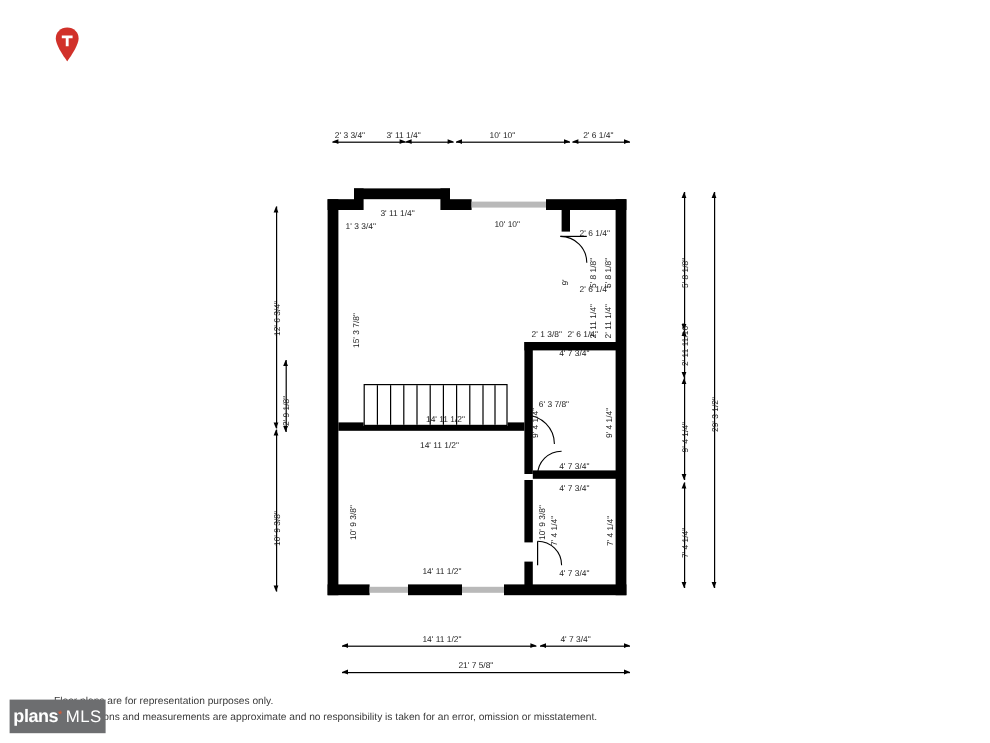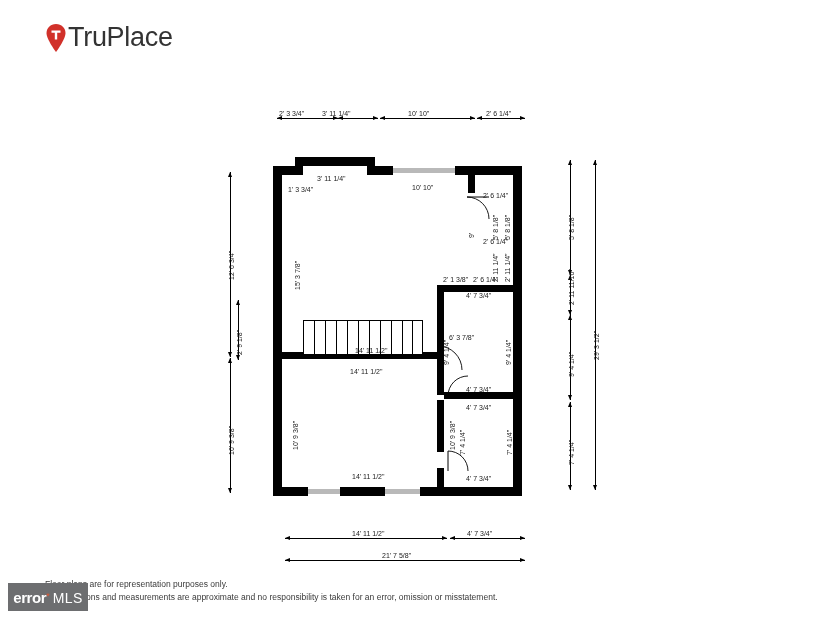--- a/index.html
+++ b/index.html
@@ -171,21 +171,20 @@
 
 <div class="root">
 
   <div class="logo">
     <span class="logo-pin">
       <svg width="22" height="30" viewBox="0 0 22 30">
         <path d="M11 1 C5.5 1 1.5 5 1.5 10 C1.5 16.5 11 29 11 29 C11 29 20.5 16.5 20.5 10 C20.5 5 16.5 1 11 1 Z" fill="#d1312a"></path>
         <path d="M6.5 7.5 L15.5 7.5 L15.5 9.8 L12.2 9.8 L12.2 16.5 L9.8 16.5 L9.8 9.8 L6.5 9.8 Z" fill="#ffffff"></path>
       </svg>
     </span>
-    <span class="logo-text">TruPlace</span>
   </div>
 
   <div class="plan">
 
     <div class="arrowline h" style="left:277px; top:118px; width:61px;"></div>
     <div class="ah left" style="left:277px; top:115.5px;"></div>
     <div class="ah right" style="left:333px; top:115.5px;"></div>
     <div class="dim" style="left:279px; top:110px;">2' 3 3/4"</div>
 
     <div class="arrowline h" style="left:338px; top:118px; width:40px;"></div>
@@ -364,19 +363,19 @@
 
   </div>
 
   <div class="disclaimer">
     <div>Floor plans are for representation purposes only.</div>
     <div>All dimensions and measurements are approximate and no responsibility is taken for an error, omission or misstatement.</div>
   </div>
 
   <div class="mls">
     <div class="mls-inner">
-      <span class="mls-bright">error</span>
+      <span class="mls-bright">plans</span>
       <span class="mls-star">*</span>
       <span class="mls-label">MLS</span>
     </div>
   </div>
 
 </div>
 
 </body></html>

